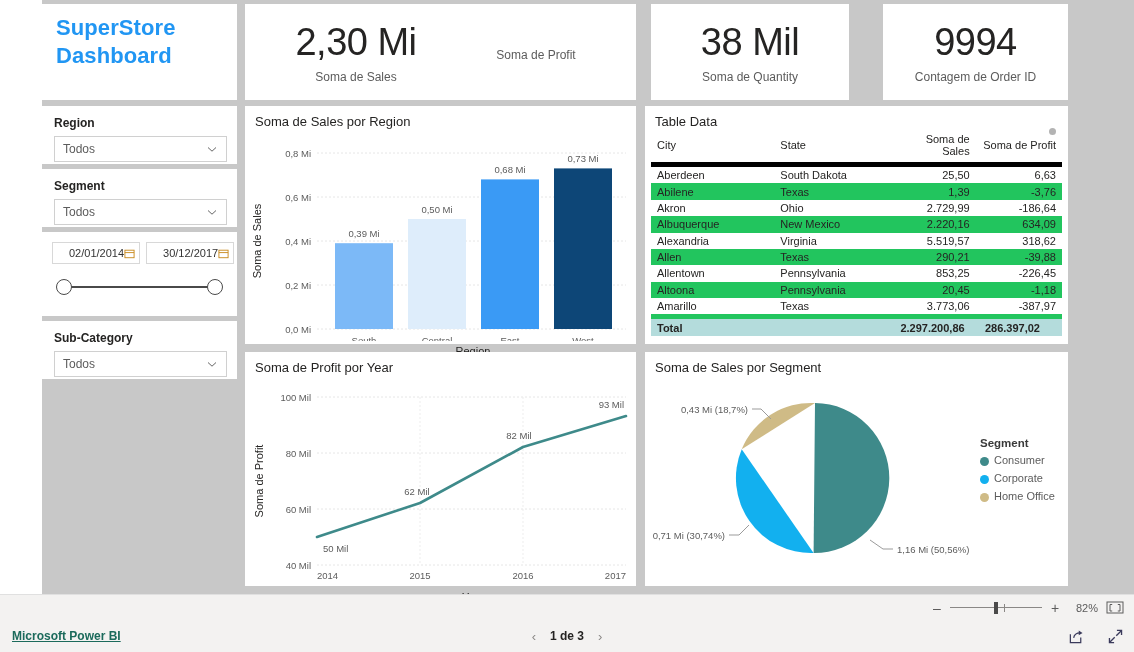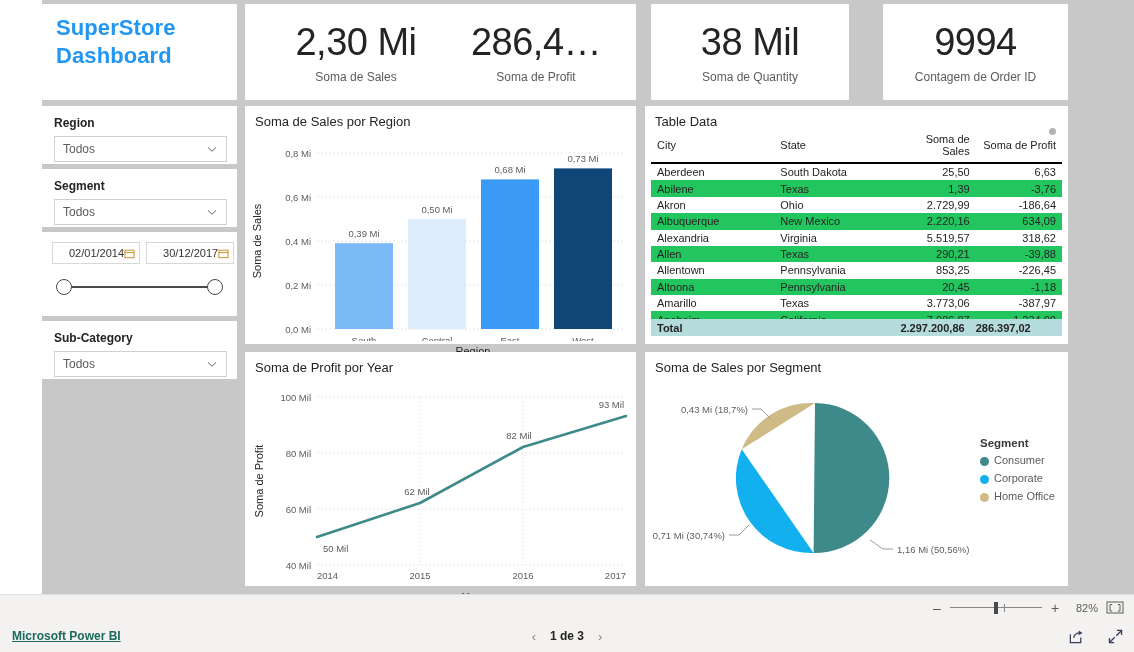--- a/index.html
+++ b/index.html
@@ -67,35 +67,35 @@
   .v-bar  { left: 203px; top: 106px; width: 391px; height: 238px; }
   .v-tbl  { left: 603px; top: 106px; width: 423px; height: 238px; }
   .v-line { left: 203px; top: 352px; width: 391px; height: 234px; }
   .v-pie  { left: 603px; top: 352px; width: 423px; height: 234px; }
   .v-title { font-size: 13px; color: #252423; padding: 8px 16px 0 10px; font-weight: 500; }
 
   
   table.dt { width: 100%; border-collapse: collapse; font-size: 11px; color:#252423;
              table-layout: fixed; }
   table.dt th { font-weight: 400; color:#252423; padding: 3px 6px 5px 6px;
-                border-bottom: 2px solid #000000; }
+                border-bottom: 5px solid #000000; }
   table.dt td { padding: 2.2px 6px; white-space: nowrap; overflow: hidden; }
   .col-city  { width: 30%; text-align: left; }
   .col-state { width: 28%; text-align: left; }
   .col-sales { width: 21%; text-align: right; }
   .col-prof  { width: 21%; text-align: right; }
   tr.alt td { background: #22c55e; }
   .tbl-scroll { position:absolute; left: 6px; right: 6px; top: 24px; height: 190px; overflow: hidden; }
   .tbl-total { position:absolute; left: 6px; right: 6px; bottom: 8px; height: 17px;
                background:#b4dcdc; display:flex; align-items:center;
                font-size: 11px; font-weight: bold; color:#252423; }
   .tt-city { width: 30%; padding-left: 6px; }
   .tt-state { width: 28%; }
   .tt-s { width: 21%; text-align:center; }
-  .tt-p { width: 21%; text-align:left; padding-right: 8px; }
+  .tt-p { width: 21%; text-align:right; padding-right: 22px; }
   .focus-dot { position:absolute; right: 12px; top: 22px; width: 7px; height: 7px;
                border-radius:50%; background:#b3b3b3; }
 
   
   .pie-legend { position:absolute; left: 335px; top: 85px; font-size: 11px; color:#5c5c5c; }
   .pie-legend .lg-title { font-weight: bold; color:#3a3a3a; margin-bottom: 5px; font-size: 11.5px; }
   .lg-row { display:flex; align-items:flex-end; gap: 5px; margin-bottom: 6px; }
   .lg-dot { width: 9px; height: 9px; border-radius: 50%; flex:none; }
 
   
@@ -139,21 +139,20 @@
         <div>SuperStore</div>
         <div>Dashboard</div>
       </div>
     </div>
 
     <div class="card kpi kpi1">
       <div class="val">2,30 Mi</div>
       <div class="lbl">Soma de Sales</div>
     </div>
     <div class="card kpi kpi2">
-      <div class="val">286,4…</div>
       <div class="lbl">Soma de Profit</div>
     </div>
     <div class="card kpi kpi3">
       <div class="val">38 Mil</div>
       <div class="lbl">Soma de Quantity</div>
     </div>
     <div class="card kpi kpi4">
       <div class="val">9994</div>
       <div class="lbl">Contagem de Order ID</div>
     </div>

